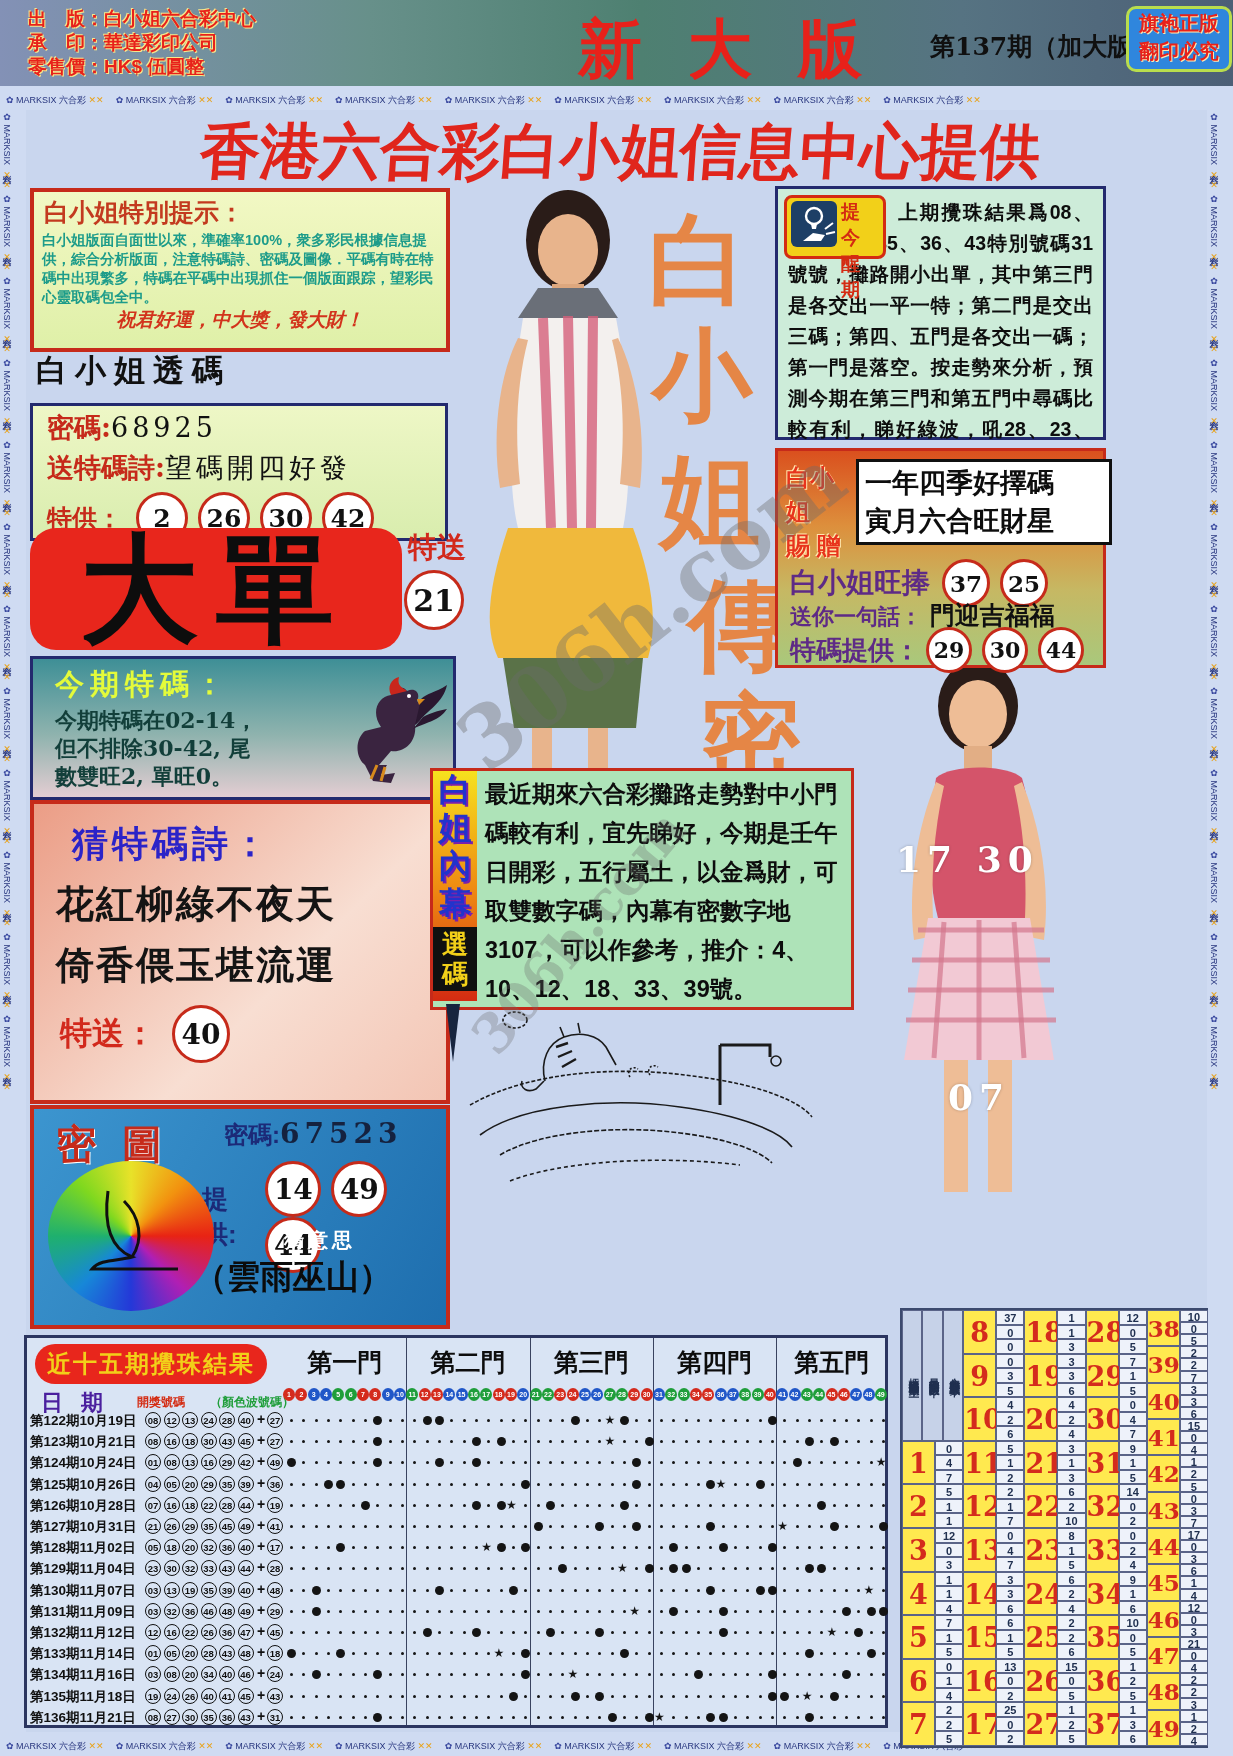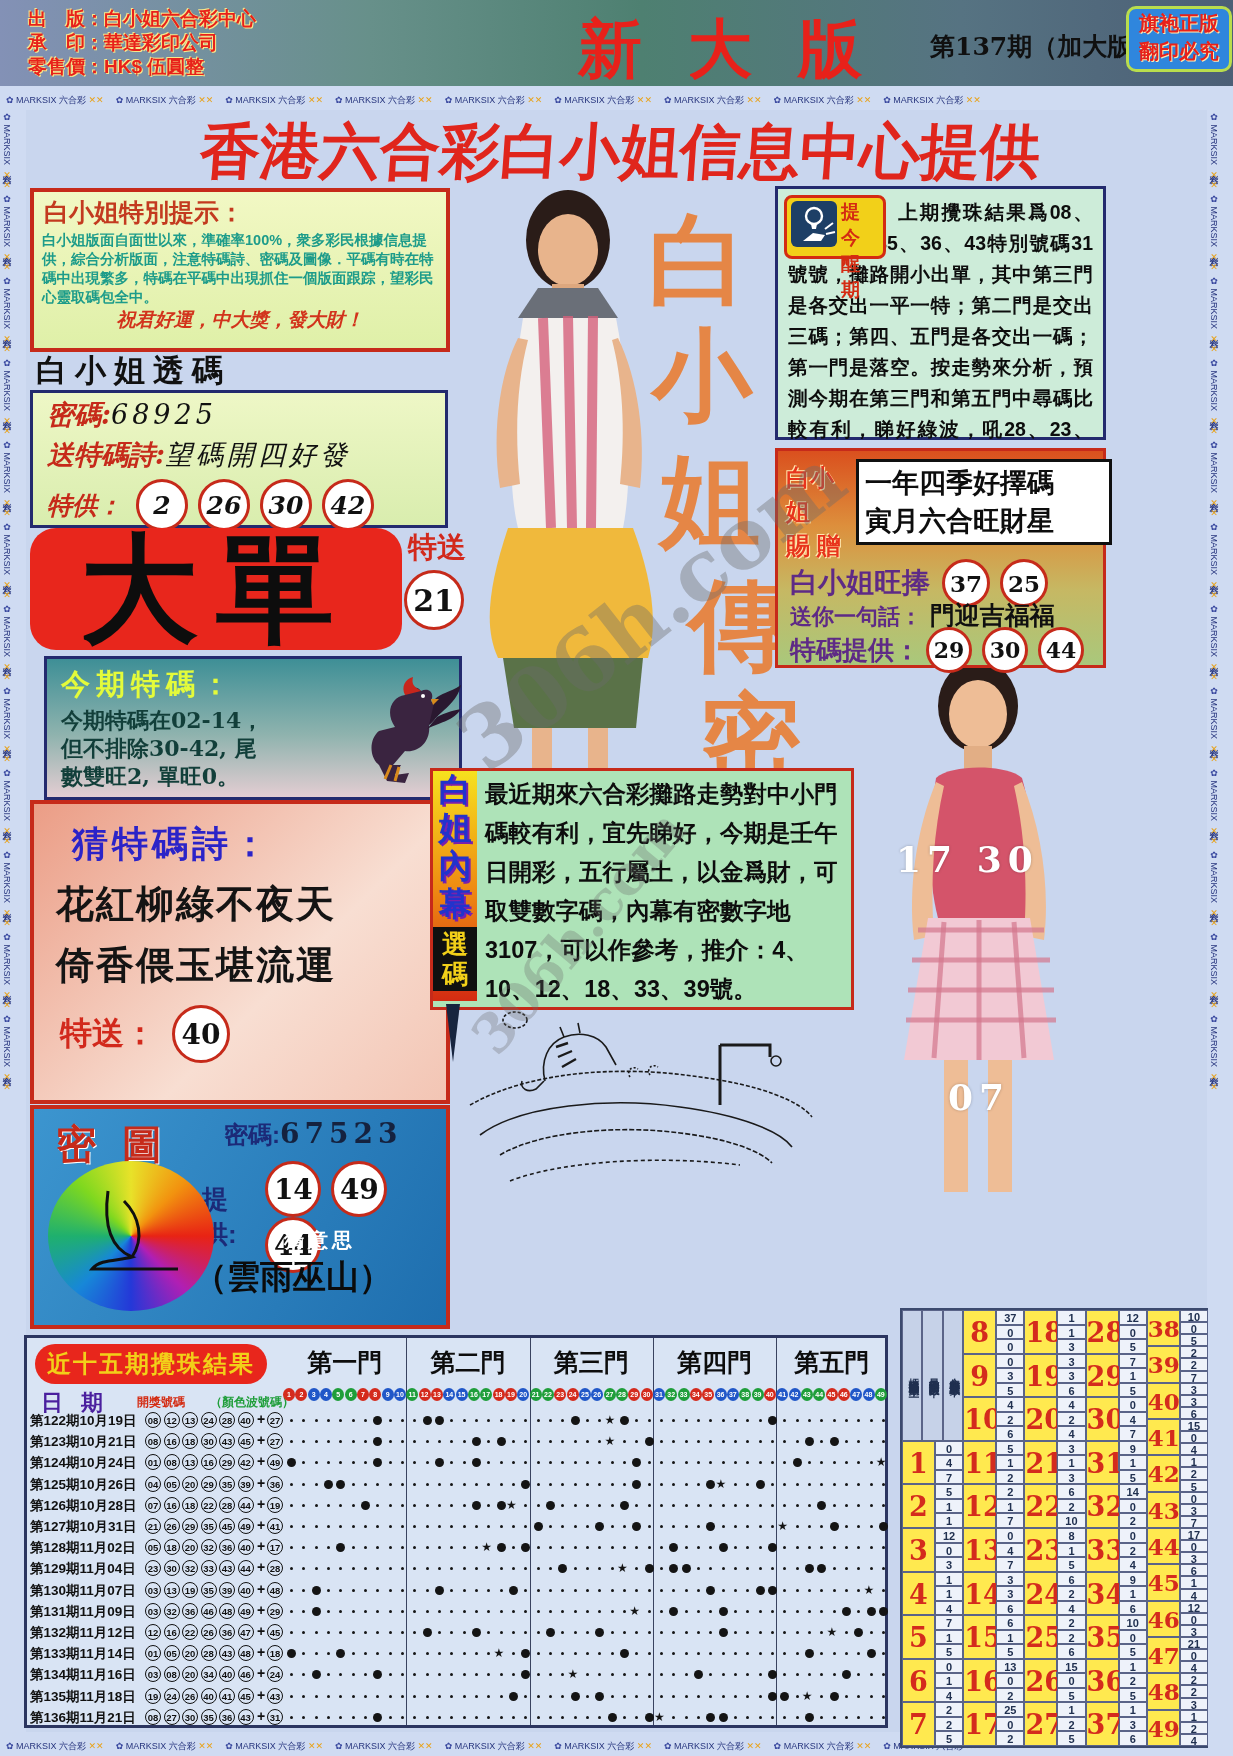--- a/index.html
+++ b/index.html
@@ -34,32 +34,32 @@
     border:3px solid #c62a1a;border-radius:50%;color:#111;font-weight:bold;margin-right:10px;
     font-family:"DejaVu Serif",serif;}
   
   #notice{left:30px;top:188px;width:412px;height:156px;border:4px solid #c62a1a;
     background:linear-gradient(180deg,#f2f8c4,#dff0a8);}
   #notice .t{color:#c33a1f;font-size:25px;font-weight:bold;margin:4px 8px 0 10px;}
   #notice .b{color:#1d9c8a;font-size:14.5px;font-weight:bold;line-height:19px;margin:2px 8px 0 8px;}
   #notice .w{color:#d2331c;font-size:19px;font-weight:bold;text-align:center;font-style:italic;}
   #toucode-h{left:36px;top:350px;font-size:31px;font-weight:900;color:#111;
     font-family:"DejaVu Serif",serif;letter-spacing:8px;}
-  #toucode{left:30px;top:390px;width:412px;height:132px;border:3px solid #232a6e;
-    background:linear-gradient(180deg,#eef7c6,#d9edae);font-style:italic;}
+  #toucode{left:30px;top:403px;width:412px;height:132px;border:3px solid #232a6e;
+    background:linear-gradient(180deg,#eef7c6,#d9edae);}
   #toucode .row{margin:4px 0 0 14px;font-size:27px;}
   .rlabel{color:#c62a1a;font-weight:bold;font-family:"DejaVu Serif",serif;}
   .bval{color:#111;font-family:"DejaVu Serif",serif;letter-spacing:4px;}
   #dadan{left:30px;top:528px;width:372px;height:122px;background:#e8261c;border-radius:26px;
     display:flex;align-items:center;justify-content:center;color:#0d0d0d;font-weight:900;font-size:118px;
     font-family:"DejaVu Sans",sans-serif;letter-spacing:18px;line-height:1;}
   #dadan-gift-l{left:408px;top:528px;color:#d2291c;font-size:29px;font-weight:900;}
   #dadan-gift-n{left:404px;top:570px;}
-  #curspec{left:44px;top:656px;width:412px;height:138px;border:3px solid #232a6e;
-    background:linear-gradient(180deg,#3e8f96 0%,#8fb3ae 55%,#e3cdd2 100%);}
+  #curspec{left:30px;top:656px;width:412px;height:138px;border:3px solid #232a6e;
+    background:linear-gradient(180deg,#3e8f96 0%,#8fb3ae 55%,#e3cdd2 100%);padding-left:8px;}
   #curspec .t{color:#e4fb3a;font-size:29px;font-weight:bold;margin:6px 0 0 14px;letter-spacing:6px;}
   #curspec .b{color:#123f3a;font-size:22px;font-weight:bold;line-height:26px;margin:2px 0 0 14px;
     font-family:"DejaVu Serif",serif;}
   #guess{left:30px;top:800px;width:412px;height:296px;border:4px solid #c62a1a;
     background:linear-gradient(135deg,#eb9d86,#f8ded2 60%,#f3c5b4);}
   #guess .t{color:#2b23c8;font-size:36px;font-weight:900;margin:16px 0 0 38px;letter-spacing:4px;}
   #guess .p{color:#141414;font-size:38px;font-weight:900;margin:10px 0 0 22px;letter-spacing:2px;}
   #guess .g{color:#d2291c;font-size:32px;font-weight:900;margin:14px 0 0 26px;display:flex;align-items:center;}
   #mitu{left:30px;top:1105px;width:412px;height:216px;border:4px solid #c62a1a;
     background:linear-gradient(120deg,#3c95cf,#1e6eae);}

